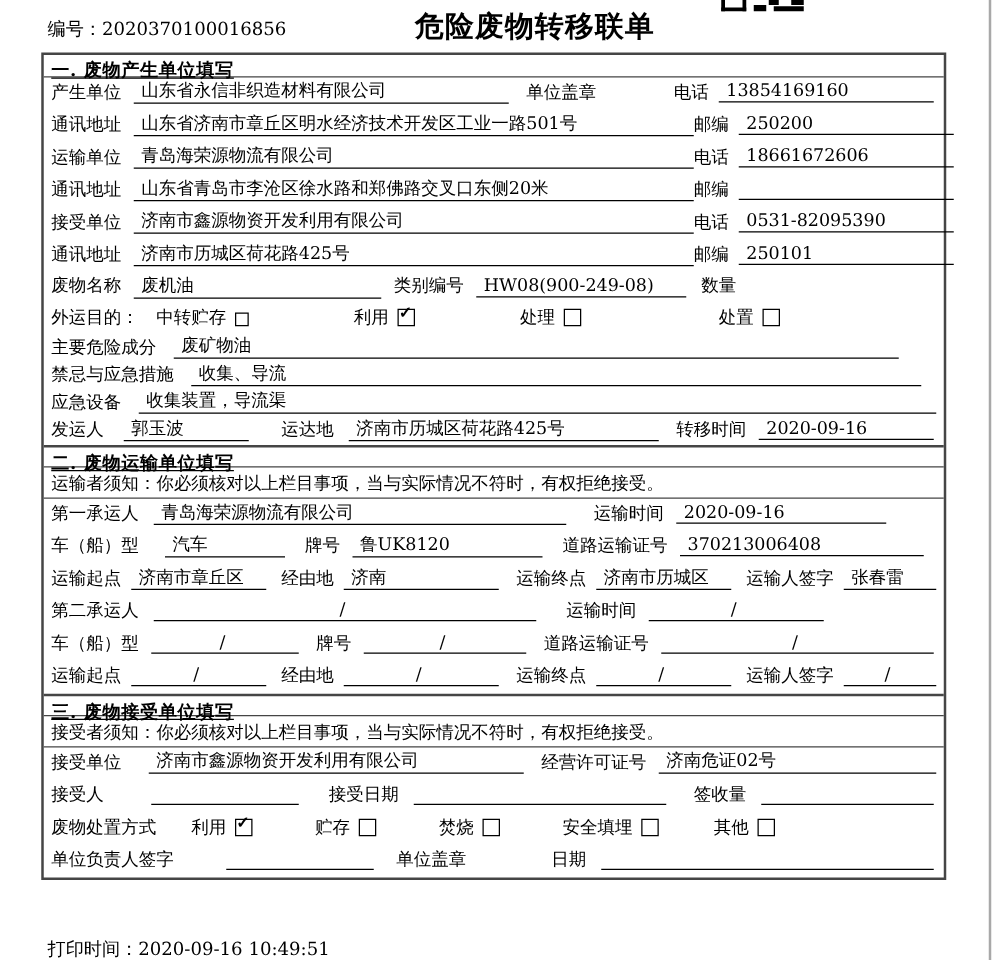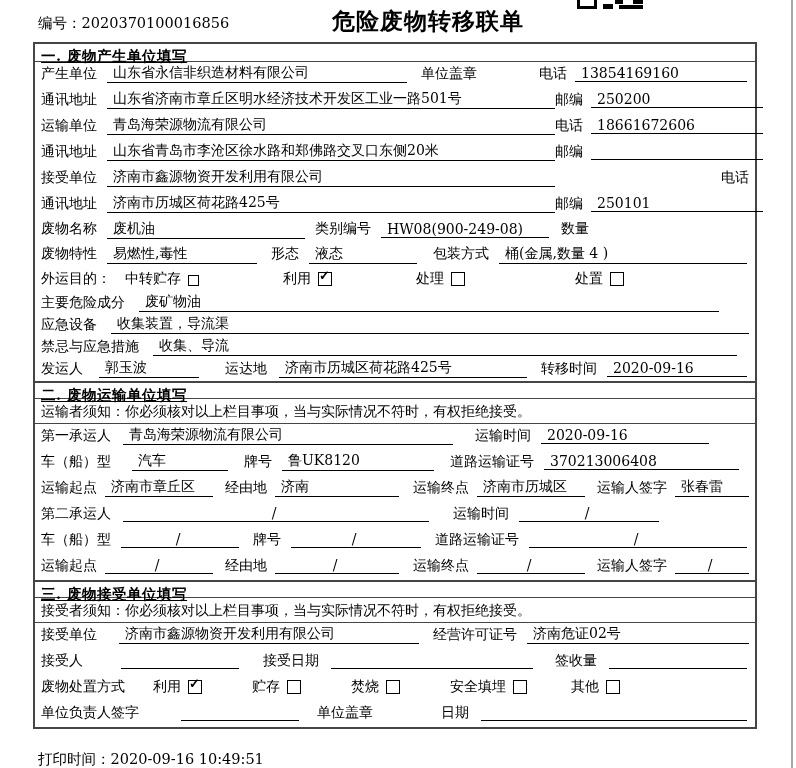--- a/index.html
+++ b/index.html
@@ -85,45 +85,38 @@
     <span class="lb">通讯地址</span>
     <span class="u" style="width:448px;margin-left:10px">山东省青岛市李沧区徐水路和郑佛路交叉口东侧20米</span>
     <span class="lb mla">邮编</span>
     <span class="u" style="width:172px;margin-left:8px;margin-right:2px"></span>
   </div>
 
   <div class="row h26">
     <span class="lb">接受单位</span>
     <span class="u" style="width:448px;margin-left:10px">济南市鑫源物资开发利用有限公司</span>
     <span class="lb mla">电话</span>
+    <span class="u" style="width:172px;margin-left:8px;margin-right:2px">0531-82095390</span>
   </div>
 
   <div class="row h26">
     <span class="lb">通讯地址</span>
     <span class="u" style="width:448px;margin-left:10px">济南市历城区荷花路425号</span>
     <span class="lb mla">邮编</span>
     <span class="u" style="width:172px;margin-left:8px;margin-right:2px">250101</span>
   </div>
 
   <div class="row h25">
     <span class="lb">废物名称</span>
     <span class="u" style="width:198px;margin-left:10px">废机油</span>
     <span class="lb" style="margin-left:10px">类别编号</span>
     <span class="u" style="width:168px;margin-left:10px">HW08(900-249-08)</span>
     <span class="lb" style="margin-left:12px">数量</span>
   </div>
 
-  <div class="row h25">
-    <span class="lb">废物特性</span>
-    <span class="u" style="width:150px;margin-left:10px">易燃性,毒性</span>
-    <span class="lb" style="margin-left:14px">形态</span>
-    <span class="u" style="width:108px;margin-left:10px">液态</span>
-    <span class="lb" style="margin-left:16px">包装方式</span>
-    <span class="u fx" style="margin-left:10px;margin-right:2px">桶(金属,数量 4 )</span>
-  </div>
 
   <div class="row h25">
     <span class="lb">外运目的：</span>
     <span class="cbg" style="margin-left:14px">
       <span class="lb">中转贮存</span>
       <span class="cb sm">
           <span class="mk"></span>
         </span>
     </span>
     <span class="cbg" style="margin-left:84px">
@@ -145,27 +138,27 @@
         </span>
     </span>
   </div>
 
   <div class="row h22">
     <span class="lb">主要危险成分</span>
     <span class="u fx" style="margin-left:14px;margin-right:30px">废矿物油</span>
   </div>
 
   <div class="row h22">
+    <span class="lb">禁忌与应急措施</span>
+    <span class="u fx" style="margin-left:14px;margin-right:12px">收集、导流</span>
+  </div>
+
+  <div class="row h22">
     <span class="lb">应急设备</span>
     <span class="u fx" style="margin-left:14px;margin-right:0">收集装置，导流渠</span>
-  </div>
-
-  <div class="row h22">
-    <span class="lb">禁忌与应急措施</span>
-    <span class="u fx" style="margin-left:14px;margin-right:12px">收集、导流</span>
   </div>
 
   <div class="row h22">
     <span class="lb">发运人</span>
     <span class="u" style="width:100px;margin-left:16px">郭玉波</span>
     <span class="lb" style="margin-left:26px">运达地</span>
     <span class="u" style="width:248px;margin-left:12px">济南市历城区荷花路425号</span>
     <span class="lb" style="margin-left:14px">转移时间</span>
     <span class="u fx" style="margin-left:10px;margin-right:2px">2020-09-16</span>
   </div>

